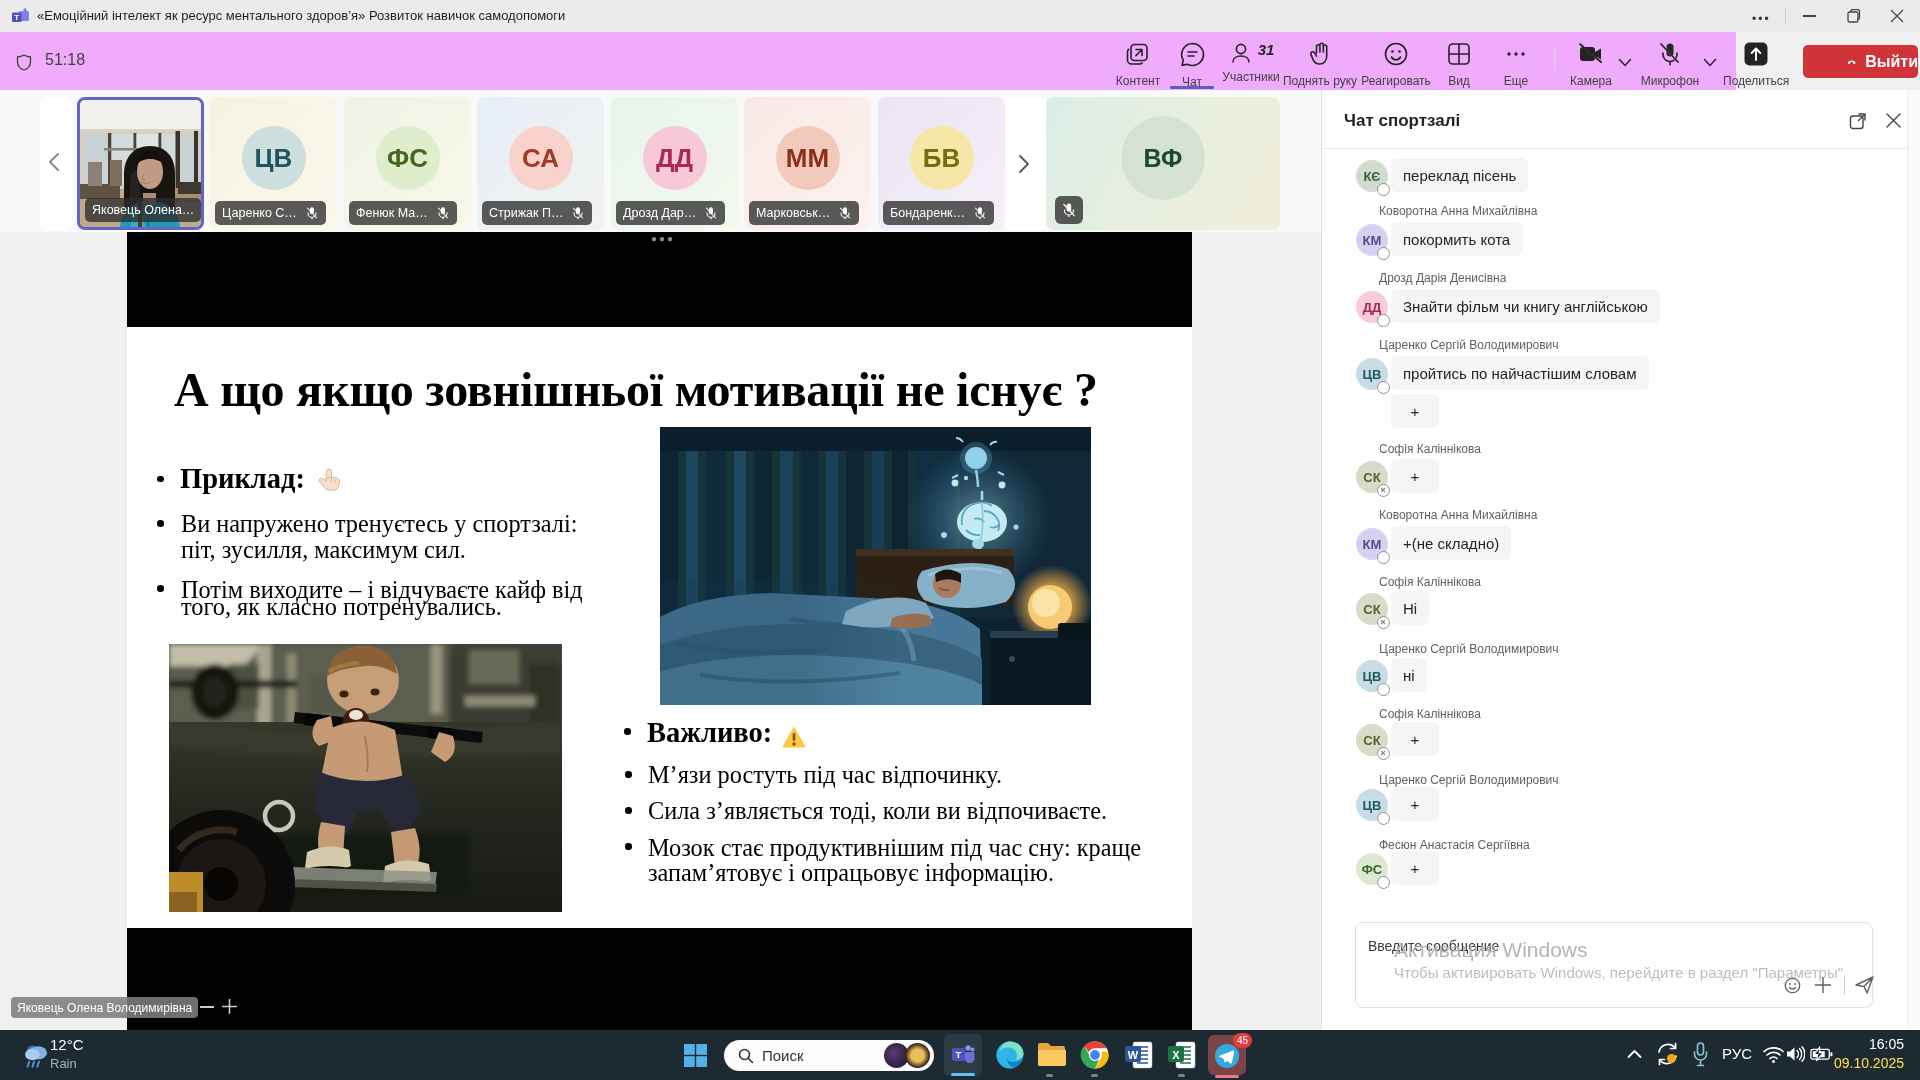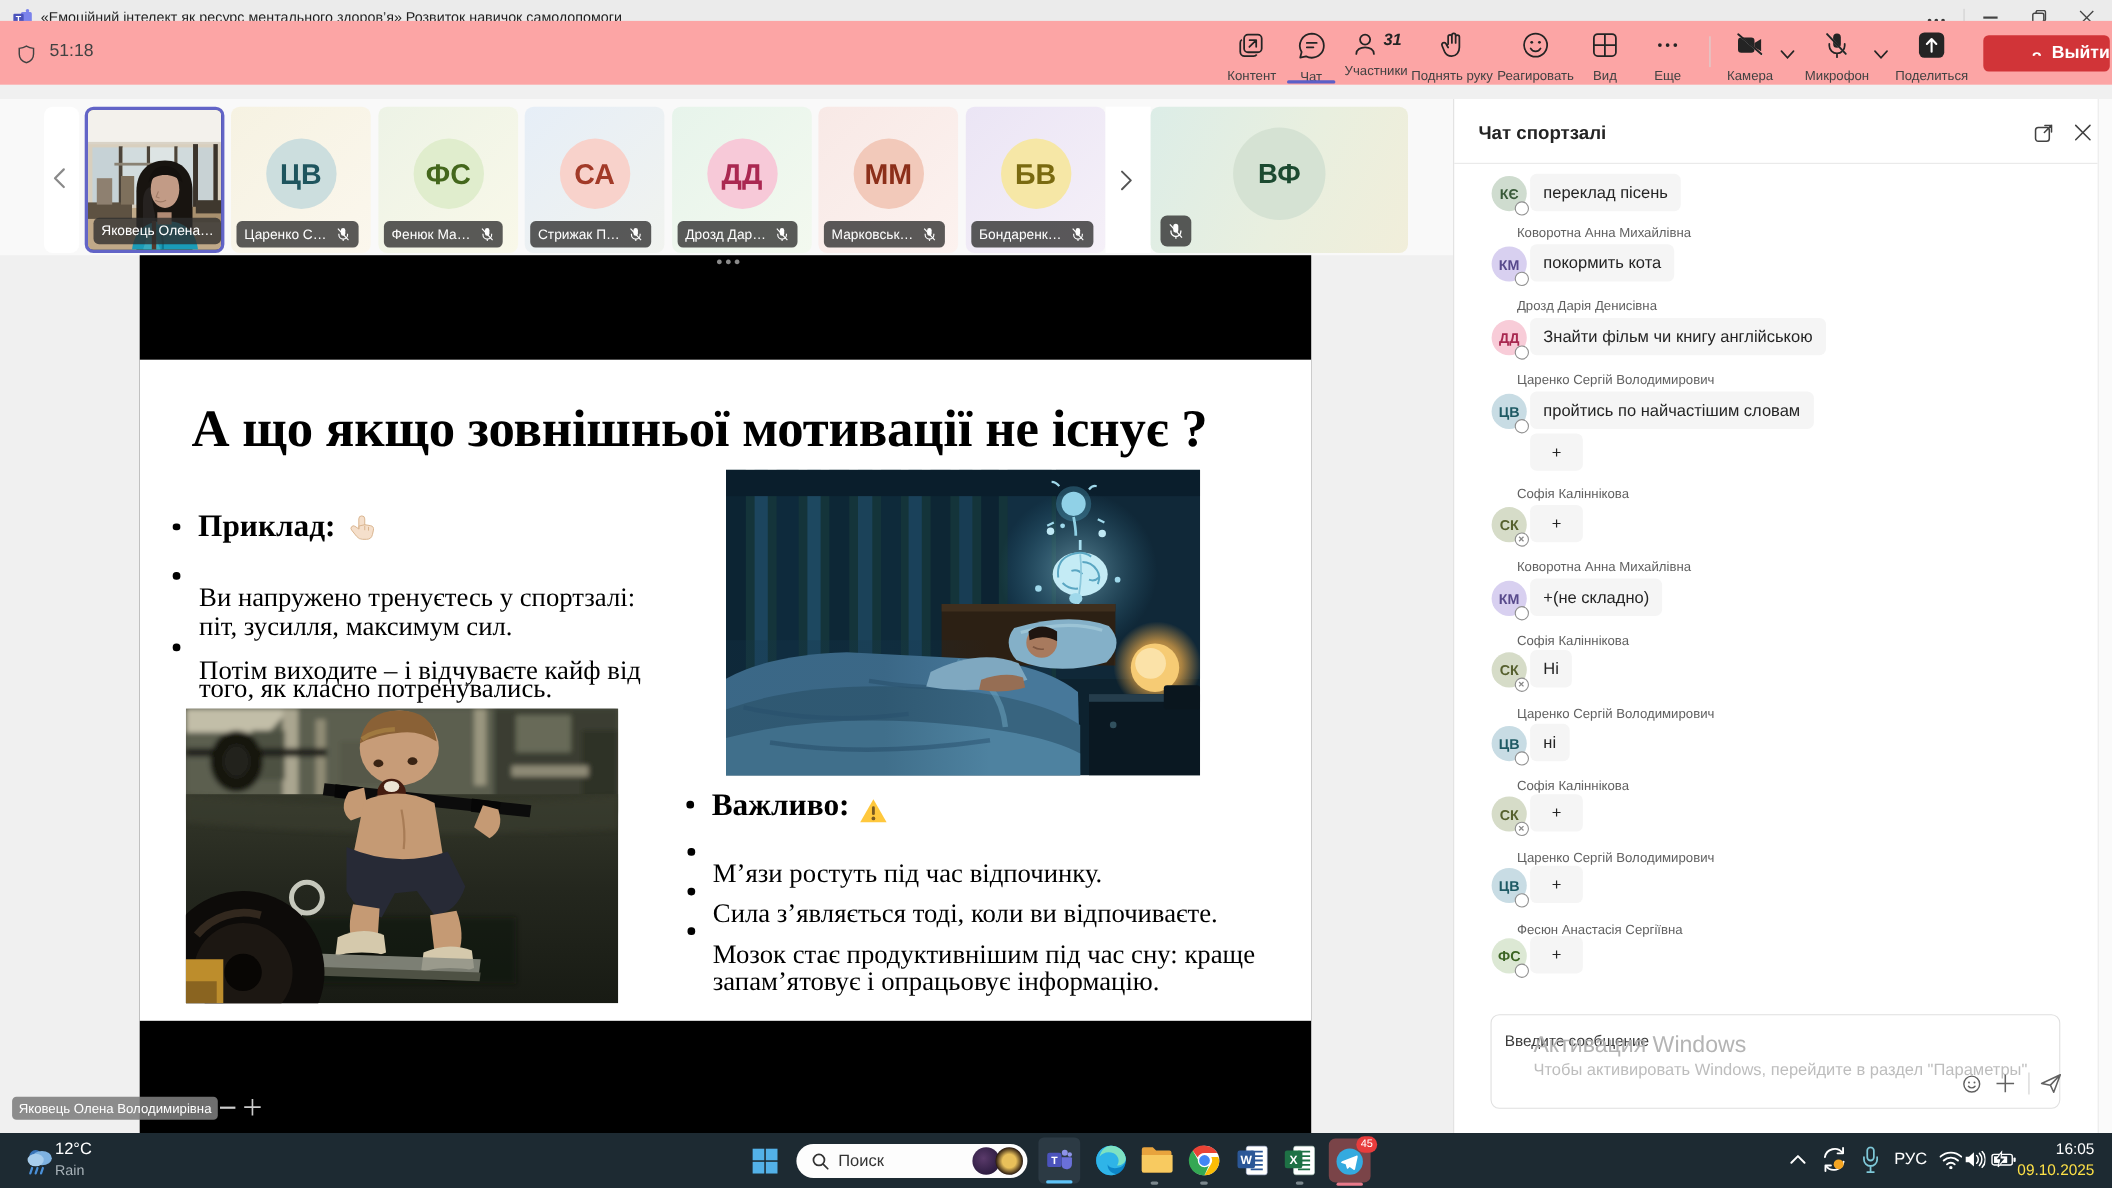--- a/index.html
+++ b/index.html
@@ -6,34 +6,34 @@
 html,body { width:1920px; height:1080px; overflow:hidden; background:#f0f0f0; font-family:"Liberation Sans", sans-serif; }
 .abs { position:absolute; }
 #app { position:relative; width:1920px; height:1080px; }
 
 
 #titlebar { position:absolute; left:0; top:0; width:1920px; height:32px; background:#ebebeb; }
 #titlebar .title { position:absolute; left:37px; top:8px; font-size:13px; color:#1f1f1f; }
 .winctl { position:absolute; top:0; height:32px; color:#444; }
 
 
-#toolbar { position:absolute; left:0; top:19px; width:1920px; height:58px; background:#fca5a5; }
+#toolbar { position:absolute; left:0; top:32px; width:1736px; height:58px; background:#f0abfc; }
 .tbtn { position:absolute; top:9px; text-align:center; color:#424242; }
 .tbtn .lbl { font-size:12px; color:#424242; margin-top:3px; white-space:nowrap; }
 
 
 #strip { position:absolute; left:0; top:90px; width:1920px; height:142px; background:#f9f9f9; }
 .tile { position:absolute; top:7px; width:127px; height:133px; border-radius:8px; overflow:hidden; }
 .tile .circ { position:absolute; left:50%; top:29px; transform:translateX(-50%); width:64px; height:64px; border-radius:50%; display:flex; align-items:center; justify-content:center; font-size:26px; font-weight:bold; }
 .nlabel { position:absolute; left:5px; bottom:5px; height:24px; background:rgba(45,45,45,0.78); border-radius:5px; color:#fff; font-size:12.5px; display:flex; align-items:center; padding:0 7px; gap:8px; white-space:nowrap; }
 
 
 #stage { position:absolute; left:127px; top:232px; width:1065px; height:798px; background:#000; }
 #slide { position:absolute; left:0; top:95px; width:1065px; height:601px; background:#fff; font-family:"Liberation Serif", serif; color:#000; }
-.sl { position:absolute; font-size:24.3px; line-height:1; white-space:nowrap;margin-top:20px; }
+.sl { position:absolute; font-size:24.3px; line-height:1; white-space:nowrap; }
 .sb { position:absolute; width:6.5px; height:6.5px; border-radius:50%; background:#000; }
 
 
 #chat { position:absolute; left:1321px; top:90px; width:599px; height:940px; background:#fff; border-left:1px solid #e0e0e0; }
 .cname { position:absolute; left:57px; font-size:12px; color:#616161; white-space:nowrap; }
 .cava { position:absolute; left:34px; width:32px; height:32px; border-radius:50%; display:flex; align-items:center; justify-content:center; font-size:13px; font-weight:bold; }
 .cbub { position:absolute; left:69px; background:#f5f5f5; border-radius:6px; height:34px; display:flex; align-items:center; padding:0 12px; font-size:15px; color:#242424; white-space:nowrap; }
 .badge { position:absolute; width:13px; height:13px; background:#fff; border:1.3px solid #909090; border-radius:50%; }
 
 

